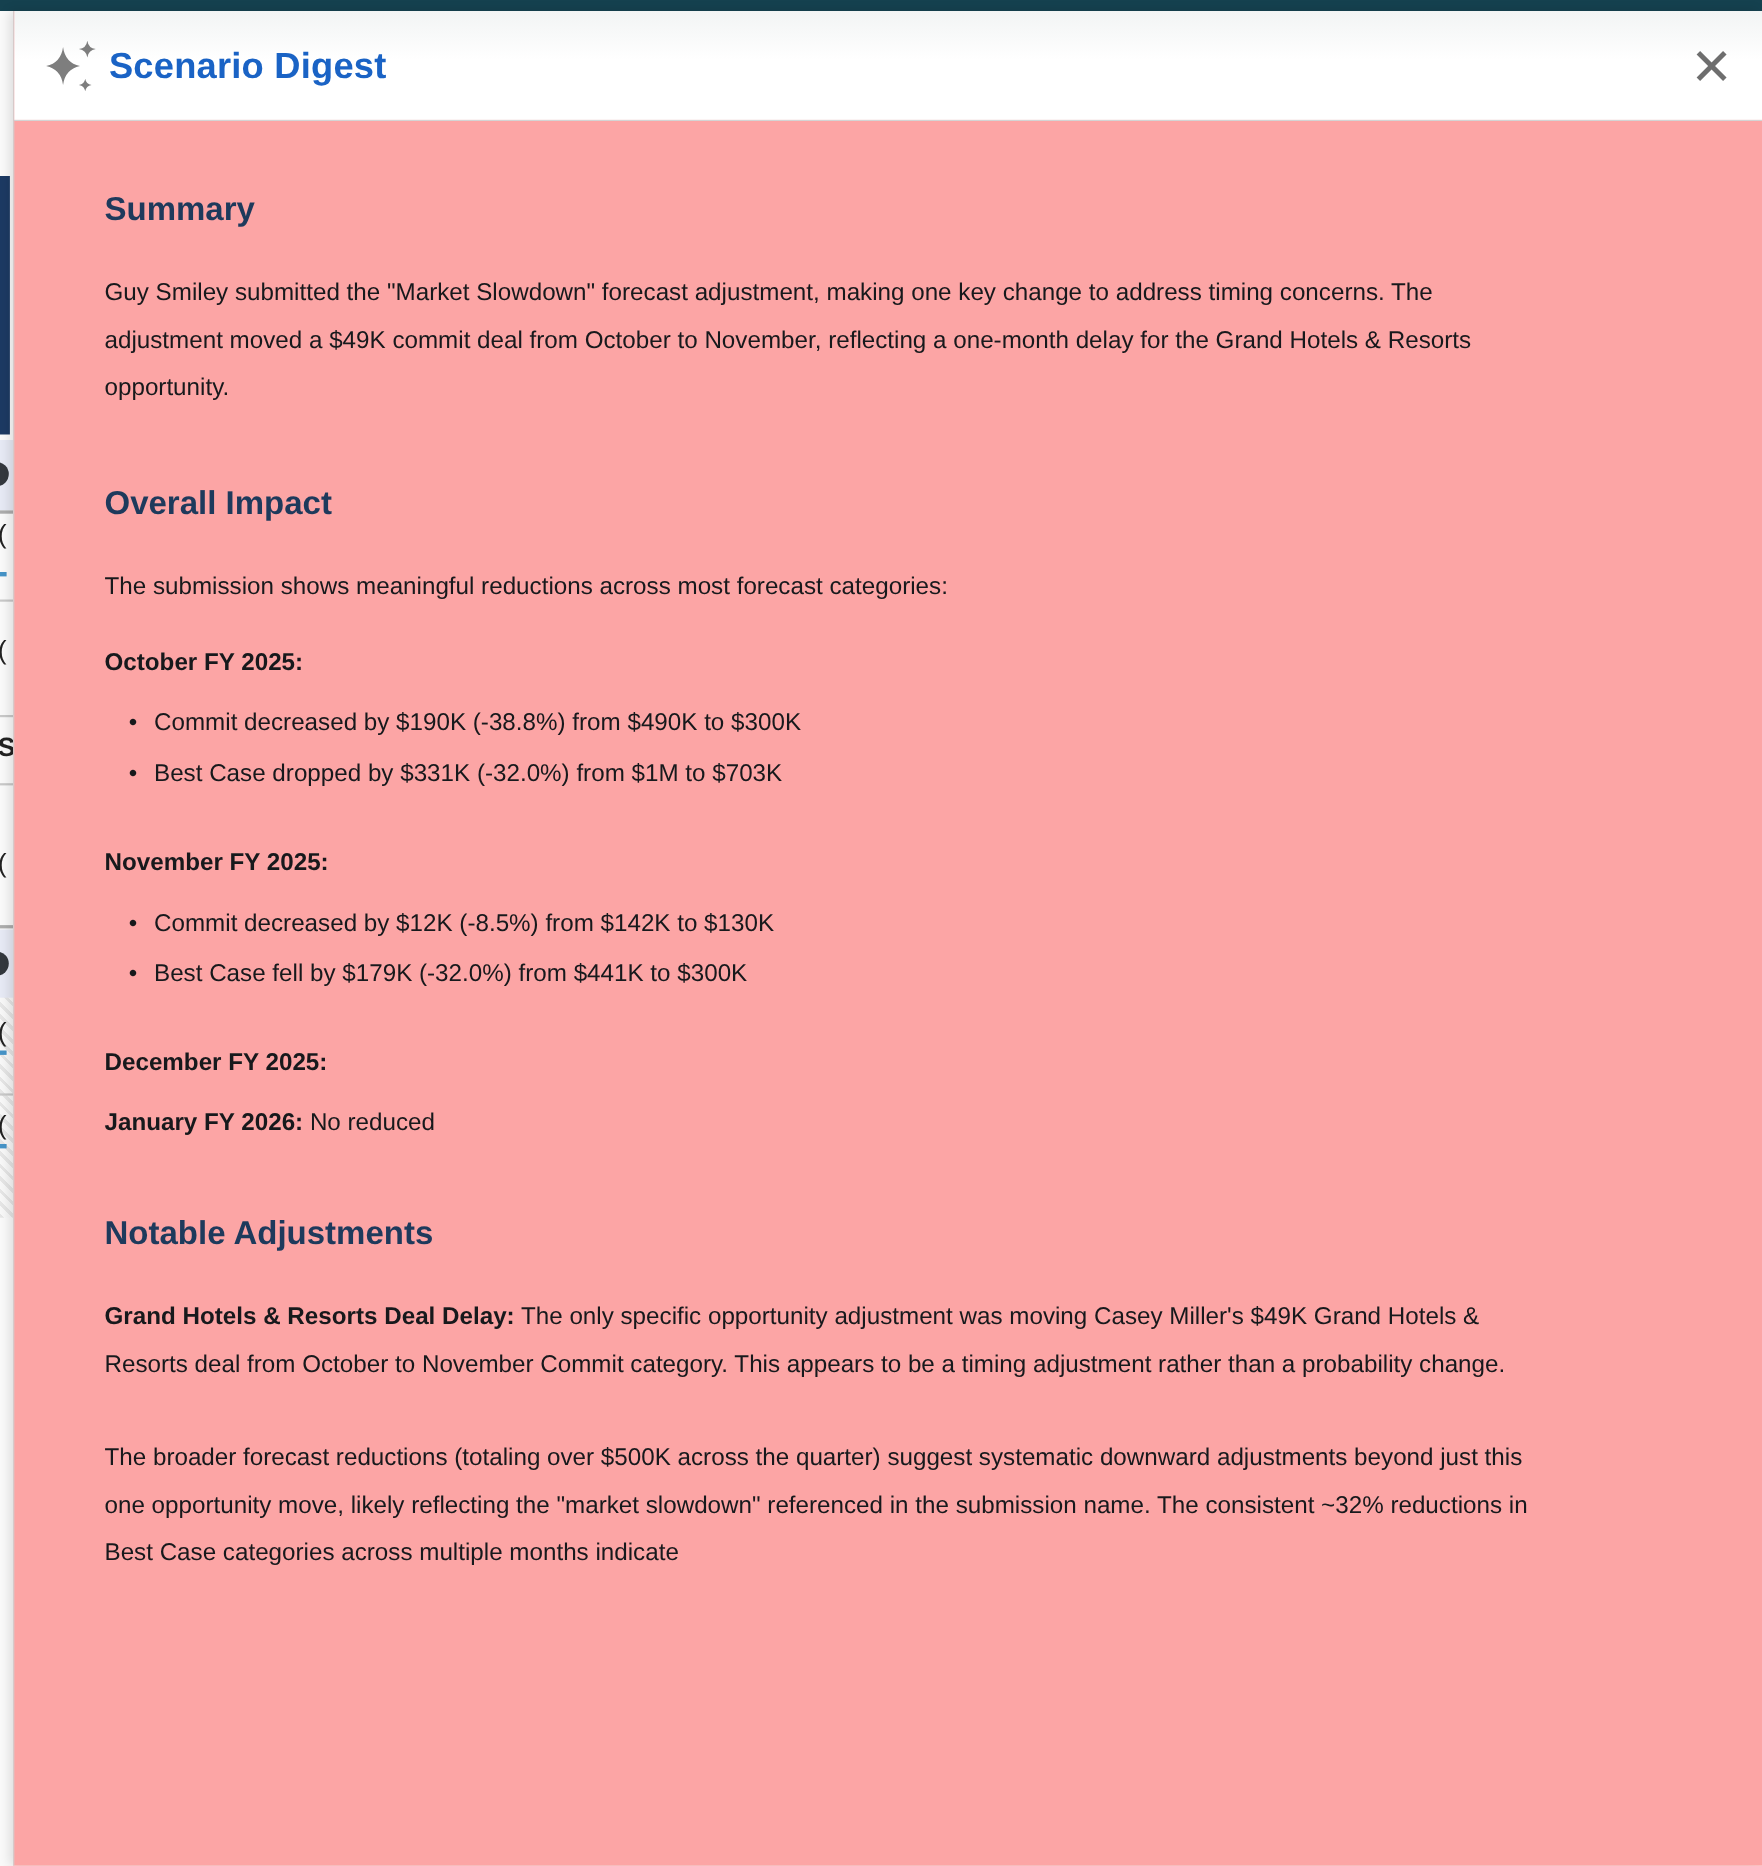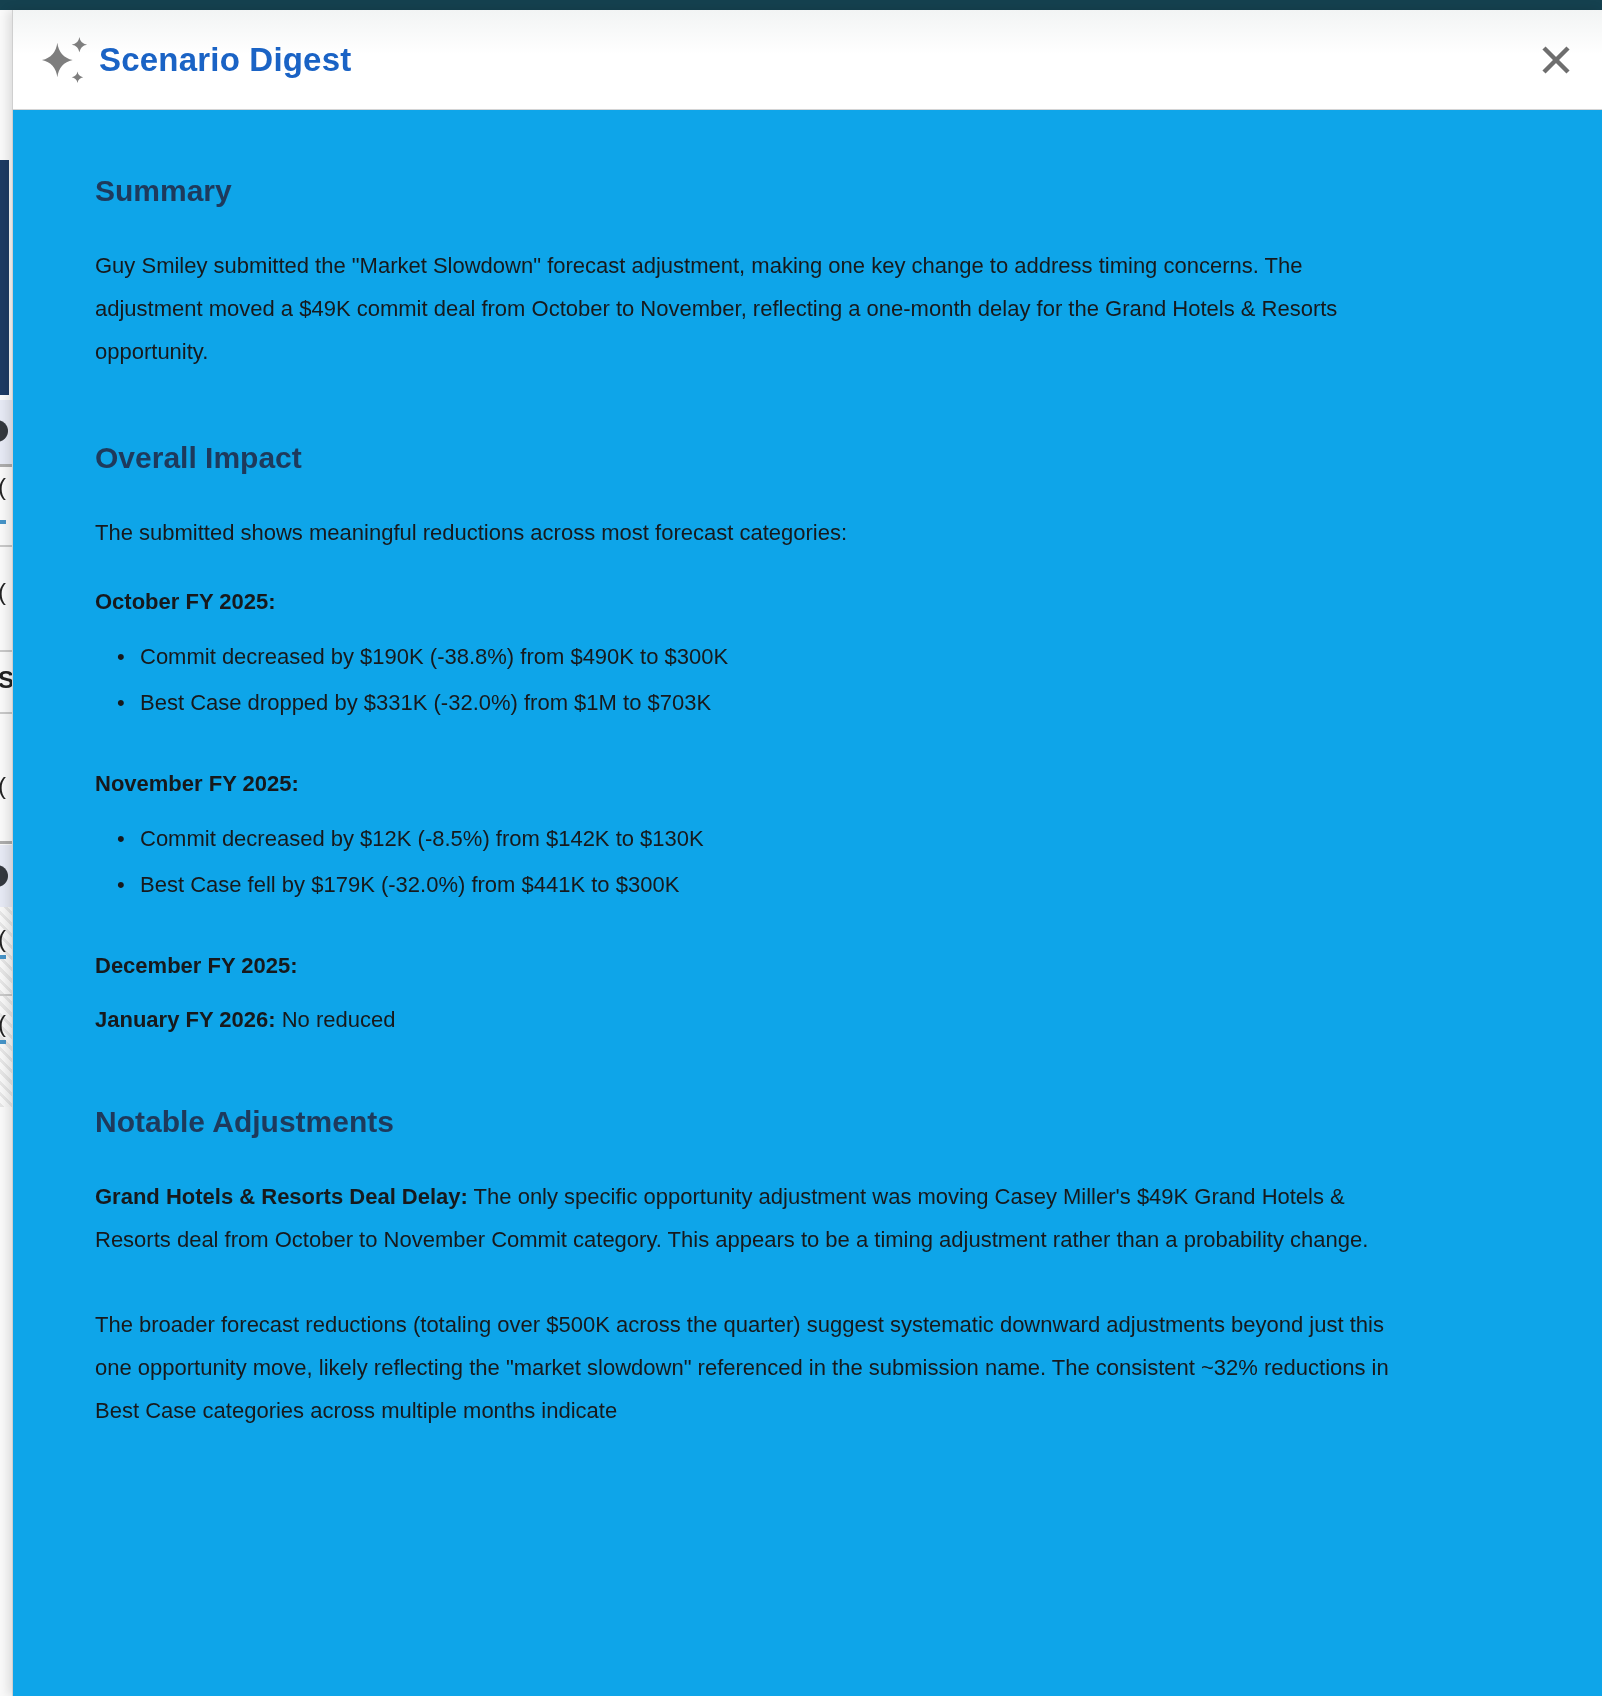--- a/index.html
+++ b/index.html
@@ -40,21 +40,21 @@
   .bg-strip .frag-s       { font-weight: bold; }
   .bg-strip .bluedash     { position: absolute; left: 0; width: 6px; height: 4px; background: #4694c8; }
   .bg-strip .hatch {
     position: absolute; left: 0; top: 897px; width: 12px; height: 200px;
     background: repeating-linear-gradient(45deg, #e6e6e6 0 3px, #f8f8f8 3px 8px);
   }
   
   .modal {
     position: absolute;
     left: 12px; top: 10px; right: 0; bottom: 0;
-    background: #0ea5e9;
+    background: #fca5a5;
     border-left: 1px solid #cfcfcf;
     box-shadow: -4px 0 10px rgba(0,0,0,0.12);
     z-index: 10;
   }
   .dialog-header {
     position: relative;
     height: 100px;
     display: flex;
     align-items: center;
     padding: 0 30px 0 28px;
@@ -172,21 +172,21 @@
       </svg>
     </button>
   </div>
 
   <div class="dialog-body">
 
     <h2 class="section-heading">Summary</h2>
     <p class="body-text" style="margin-bottom:68px;">Guy Smiley submitted the "Market Slowdown" forecast adjustment, making one key change to address timing concerns. The adjustment moved a $49K commit deal from October to November, reflecting a one-month delay for the Grand Hotels &amp; Resorts opportunity.</p>
 
     <h2 class="section-heading">Overall Impact</h2>
-    <p class="body-text" style="margin-bottom:34px;">The submitted shows meaningful reductions across most forecast categories:</p>
+    <p class="body-text" style="margin-bottom:34px;">The submission shows meaningful reductions across most forecast categories:</p>
 
     <p class="month-label">October FY 2025:</p>
     <ul class="bullet-list">
       <li>Commit decreased by $190K (-38.8%) from $490K to $300K</li>
       <li>Best Case dropped by $331K (-32.0%) from $1M to $703K</li>
     </ul>
 
     <p class="month-label">November FY 2025:</p>
     <ul class="bullet-list">
       <li>Commit decreased by $12K (-8.5%) from $142K to $130K</li>

